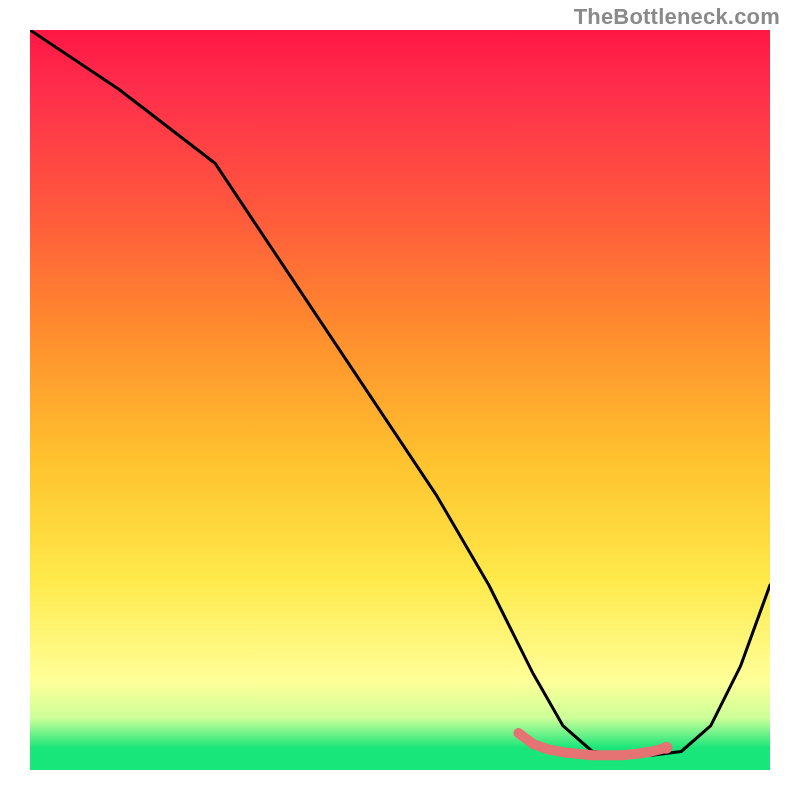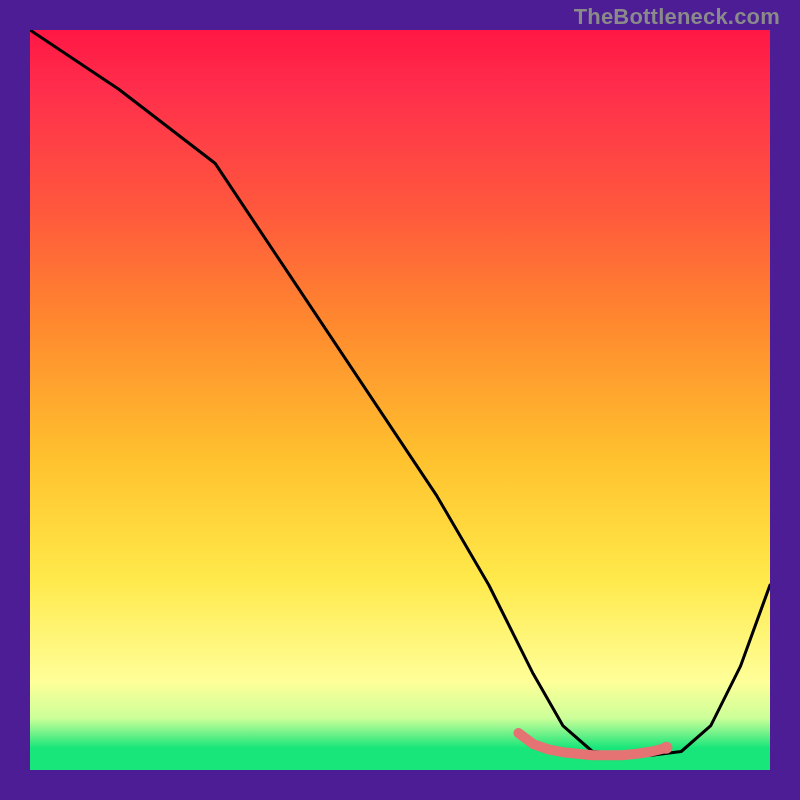--- a/index.html
+++ b/index.html
@@ -8,21 +8,21 @@
     width: 800px;
     height: 800px;
     background: #000;
     font-family: Arial, Helvetica, sans-serif;
     overflow: hidden;
   }
   .chart-wrap {
     position: relative;
     width: 800px;
     height: 800px;
-    background: #4c1d95;
+    background: #ffffff;
   }
   .watermark {
     position: absolute;
     top: 4px;
     right: 20px;
     color: #8a8a8a;
     font-size: 22px;
     font-weight: 600;
     letter-spacing: 0.2px;
     z-index: 10;

